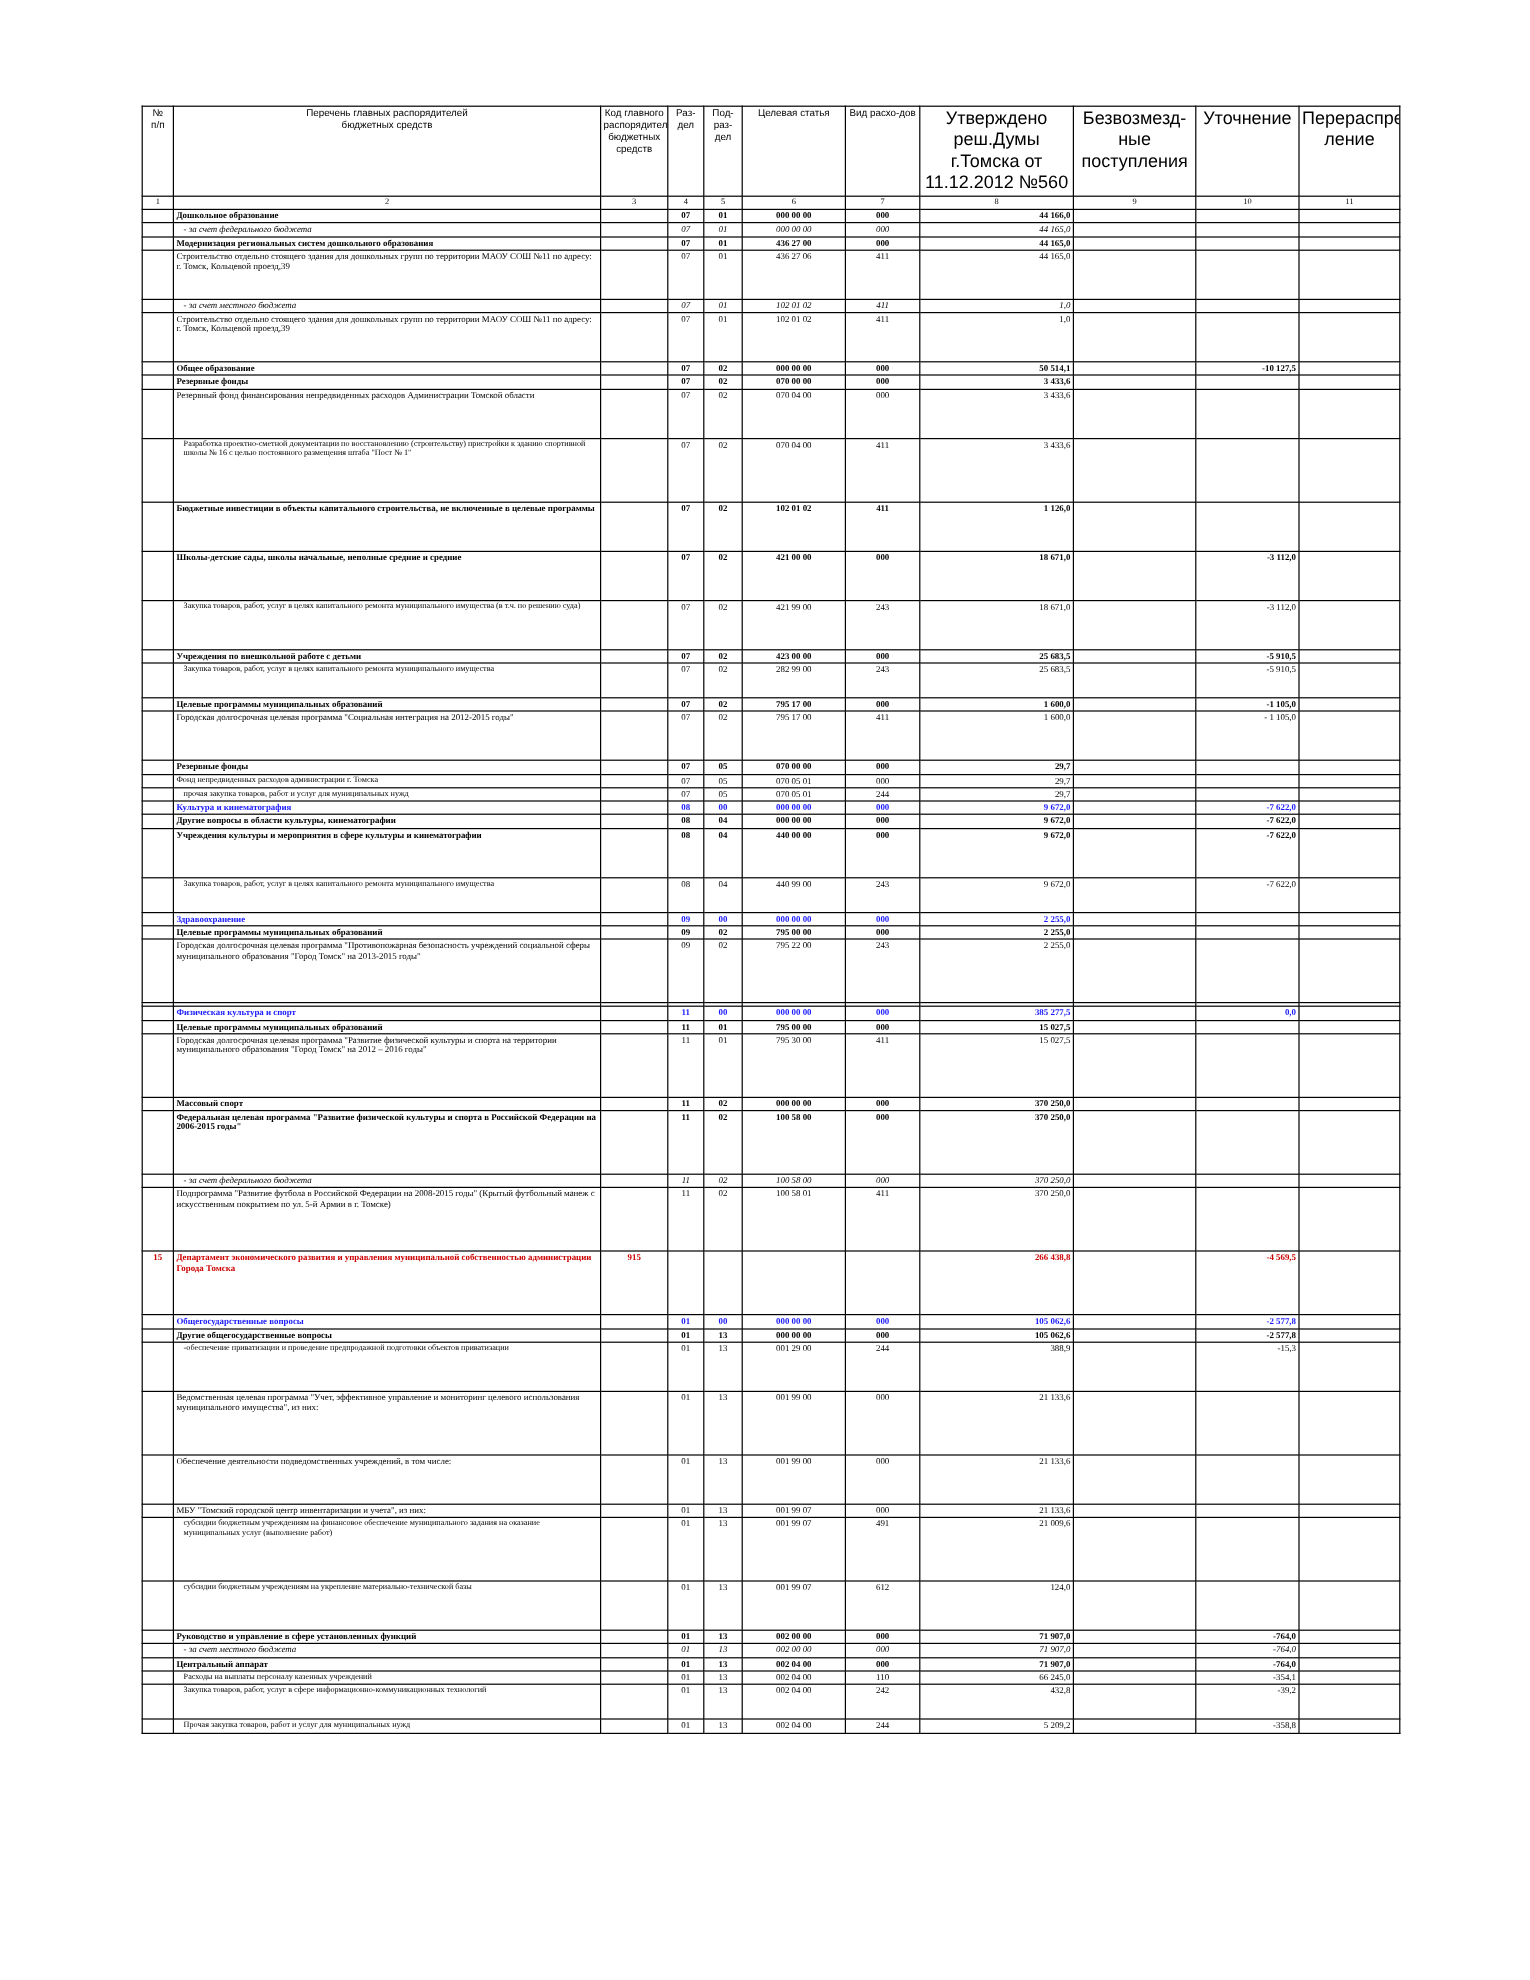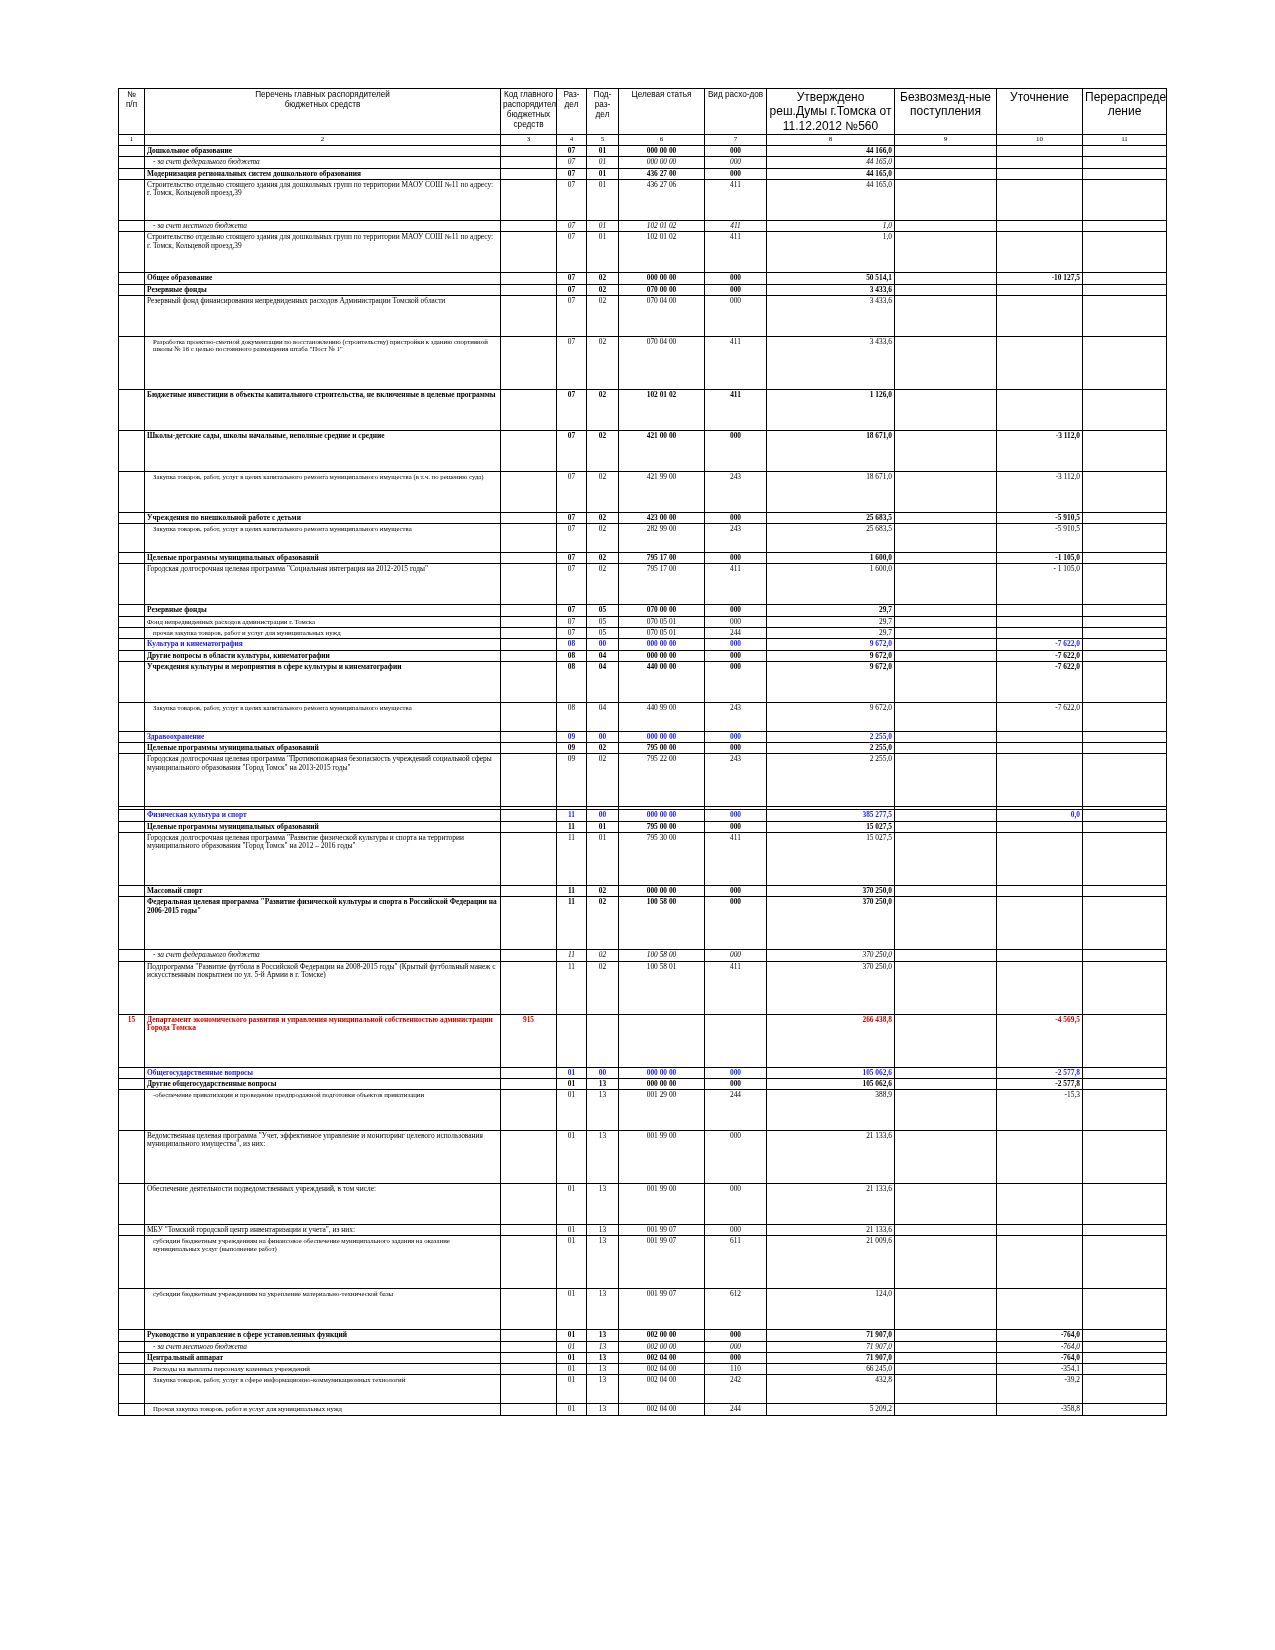--- a/index.html
+++ b/index.html
@@ -48,21 +48,21 @@
 
   thead td {
     text-align: center;
     vertical-align: middle;
     font-family: "Liberation Sans", sans-serif;
     font-size: 8.2px;
     line-height: 1.2;
     padding: 3px 2px;
   }
   thead td.hdr-big {
-    font-size: 12px;
+    font-size: 15px;
   }
   thead tr.numrow td {
     font-size: 7px;
     font-family: "Liberation Serif", serif;
     padding: 0 2px;
     height: 10px;
   }
   .c-center { text-align: center; }
   .c-right  { text-align: right; }
   .bold     { font-weight: bold; }
@@ -671,21 +671,21 @@
           <td class="c-right nowrapnum"></td>
           <td class="c-right"></td>
         </tr>
         <tr>
           <td class="c-center bold"></td>
           <td class="indent1 tall3 sm">субсидии бюджетным учреждениям на финансовое обеспечение муниципального задания на оказание муниципальных услуг (выполнение работ)</td>
           <td class="c-center bold"></td>
           <td class="c-center">01</td>
           <td class="c-center">13</td>
           <td class="c-center">001 99 07</td>
-          <td class="c-center">611</td>
+          <td class="c-center">491</td>
           <td class="c-right nowrapnum">21 009,6</td>
           <td class="c-right"></td>
           <td class="c-right nowrapnum"></td>
           <td class="c-right"></td>
         </tr>
         <tr>
           <td class="c-center bold"></td>
           <td class="indent1 tall2 sm">субсидии бюджетным учреждениям на укрепление материально-технической базы</td>
           <td class="c-center bold"></td>
           <td class="c-center">01</td>

